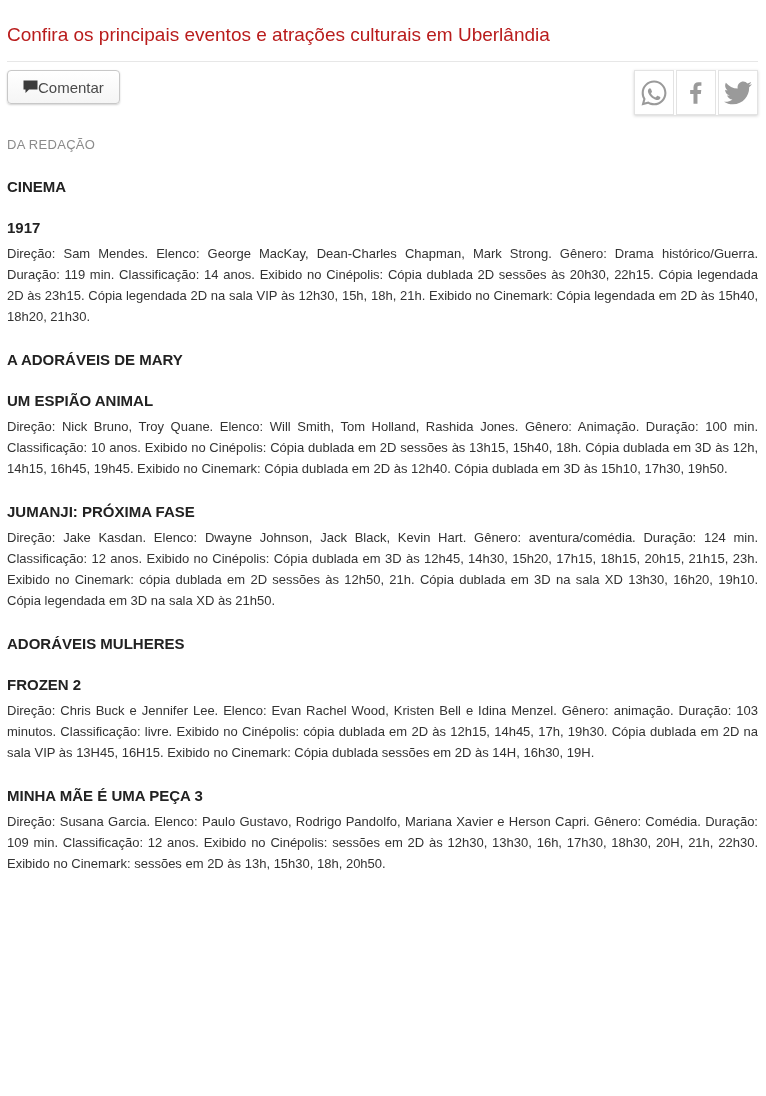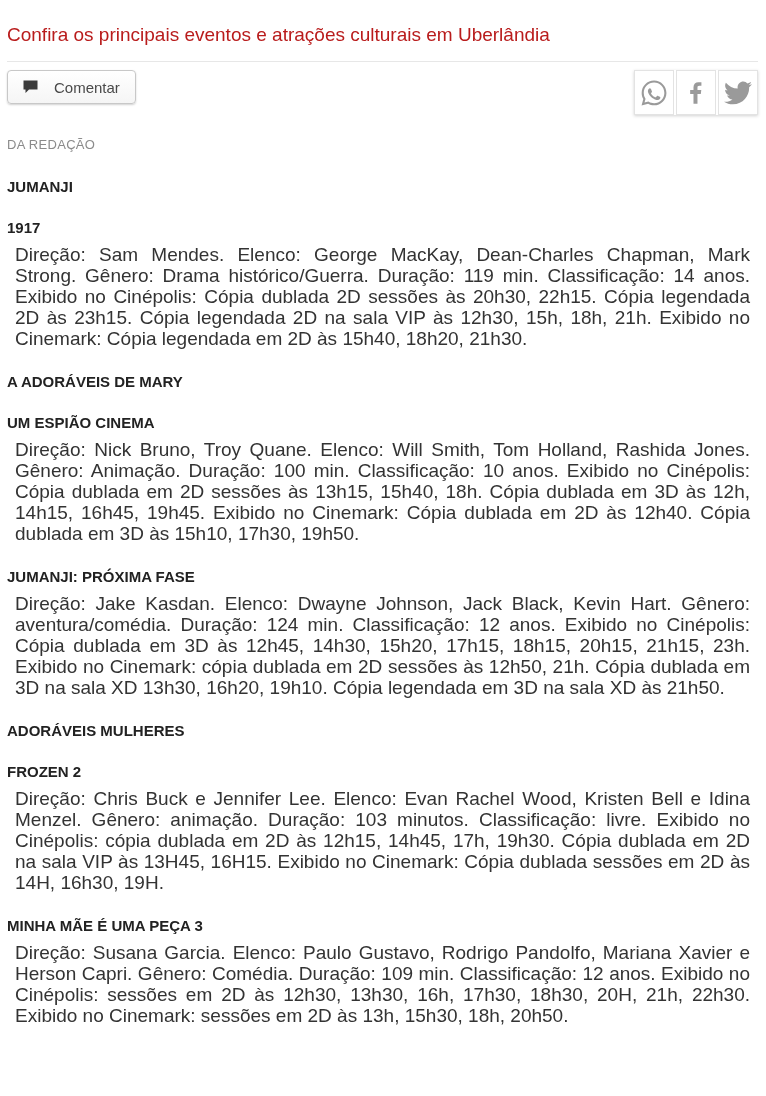--- a/index.html
+++ b/index.html
@@ -40,21 +40,21 @@
   .toolbar {
     margin-top: 8px;
     display: flex;
     justify-content: space-between;
     align-items: flex-start;
     height: 48px;
   }
   .comment-button {
     display: inline-flex;
     align-items: center;
-    gap: 16px;
+    gap: 0;
     height: 34px;
     padding: 0 15px;
     font-family: "Liberation Sans", sans-serif;
     font-size: 15px;
     color: #4a4a4a;
     background: linear-gradient(#ffffff, #f5f5f5);
     border: 1px solid #c8c8c8;
     border-radius: 4px;
     box-shadow: 0 1px 2px rgba(0,0,0,0.18);
     cursor: pointer;
@@ -100,22 +100,22 @@
     margin-top: 24px;
   }
   .movie-title {
     margin: 0 0 7px 0;
     font-size: 15px;
     line-height: 17px;
     font-weight: bold;
     color: #222222;
   }
   .movie-desc {
-    margin: 8px;
-    font-size: 19px;
+    margin: 0;
+    font-size: 13px;
     line-height: 21px;
     color: #333333;
     text-align: justify;
   }
 </style>
 </head>
 <body>
 
 <div class="page">
 
@@ -154,33 +154,33 @@
           <svg width="28" height="28" viewBox="0 0 24 24" fill="#9a9a9a">
               <path d="M23.95 4.57c-.89.39-1.83.65-2.83.77 1.01-.61 1.79-1.57 2.16-2.72-.95.56-2 .96-3.13 1.18A4.92 4.92 0 0 0 16.56 2.2c-2.72 0-4.92 2.2-4.92 4.92 0 .39.04.76.13 1.12C7.69 8.09 4.07 6.13 1.64 3.16c-.43.72-.67 1.56-.67 2.47 0 1.71.87 3.21 2.19 4.1-.81-.03-1.57-.25-2.23-.62v.06c0 2.39 1.69 4.37 3.95 4.83-.41.11-.85.17-1.3.17-.31 0-.62-.03-.92-.09.63 1.95 2.45 3.38 4.6 3.42-1.68 1.32-3.81 2.1-6.1 2.1-.39 0-.78-.02-1.17-.07 2.19 1.39 4.77 2.21 7.56 2.21 9.05 0 14-7.5 14-13.99 0-.21 0-.42-.02-.63.96-.69 1.8-1.56 2.46-2.55z"></path>
             </svg>
         </span>
       </button>
     </div>
   </div>
 
   <div class="byline">DA REDAÇÃO</div>
 
-  <h2 class="section-heading">JUMANJI</h2>
+  <h2 class="section-heading">CINEMA</h2>
 
   <section class="movie">
     <h3 class="movie-title">1917</h3>
     <p class="movie-desc">Direção: Sam Mendes. Elenco: George MacKay, Dean-Charles Chapman, Mark Strong. Gênero: Drama histórico/Guerra. Duração: 119 min. Classificação: 14 anos. Exibido no Cinépolis: Cópia dublada 2D sessões às 20h30, 22h15. Cópia legendada 2D às 23h15. Cópia legendada 2D na sala VIP às 12h30, 15h, 18h, 21h. Exibido no Cinemark: Cópia legendada em 2D às 15h40, 18h20, 21h30.</p>
   </section>
 
   <section class="movie">
     <h3 class="movie-title">A ADORÁVEIS DE MARY</h3>
   </section>
 
   <section class="movie">
-    <h3 class="movie-title">UM ESPIÃO CINEMA</h3>
+    <h3 class="movie-title">UM ESPIÃO ANIMAL</h3>
     <p class="movie-desc">Direção: Nick Bruno, Troy Quane. Elenco: Will Smith, Tom Holland, Rashida Jones. Gênero: Animação. Duração: 100 min. Classificação: 10 anos. Exibido no Cinépolis: Cópia dublada em 2D sessões às 13h15, 15h40, 18h. Cópia dublada em 3D às 12h, 14h15, 16h45, 19h45. Exibido no Cinemark: Cópia dublada em 2D às 12h40. Cópia dublada em 3D às 15h10, 17h30, 19h50.</p>
   </section>
 
   <section class="movie">
     <h3 class="movie-title">JUMANJI: PRÓXIMA FASE</h3>
     <p class="movie-desc">Direção: Jake Kasdan. Elenco: Dwayne Johnson, Jack Black, Kevin Hart. Gênero: aventura/comédia. Duração: 124 min. Classificação: 12 anos. Exibido no Cinépolis: Cópia dublada em 3D às 12h45, 14h30, 15h20, 17h15, 18h15, 20h15, 21h15, 23h. Exibido no Cinemark: cópia dublada em 2D sessões às 12h50, 21h. Cópia dublada em 3D na sala XD 13h30, 16h20, 19h10. Cópia legendada em 3D na sala XD às 21h50.</p>
   </section>
 
   <section class="movie">
     <h3 class="movie-title">ADORÁVEIS MULHERES</h3>

